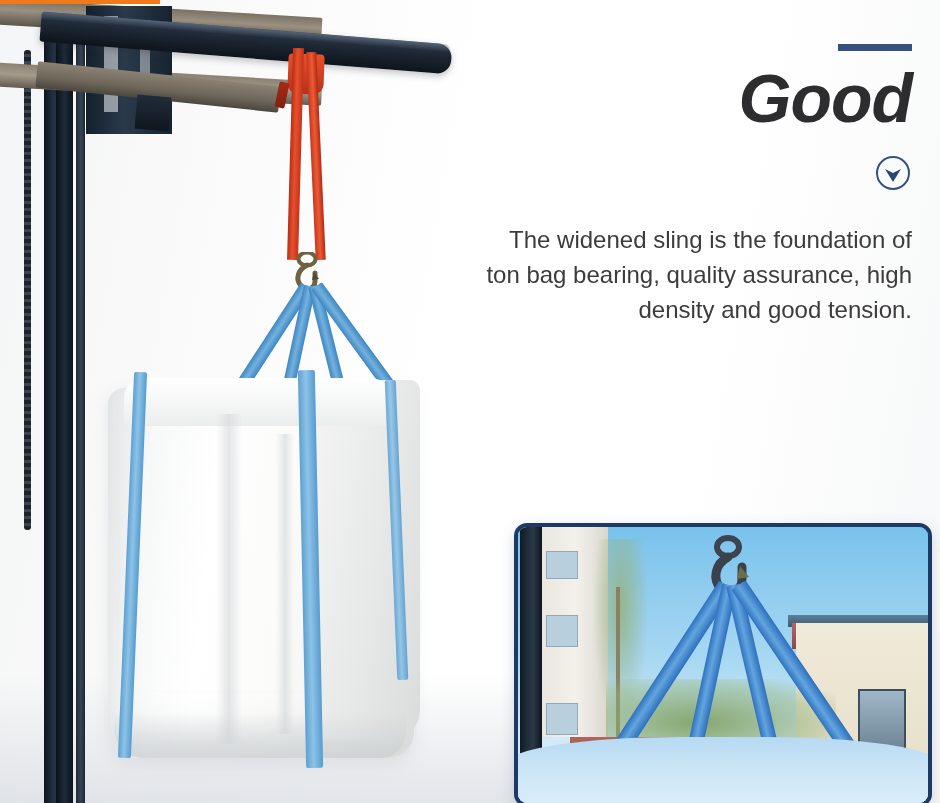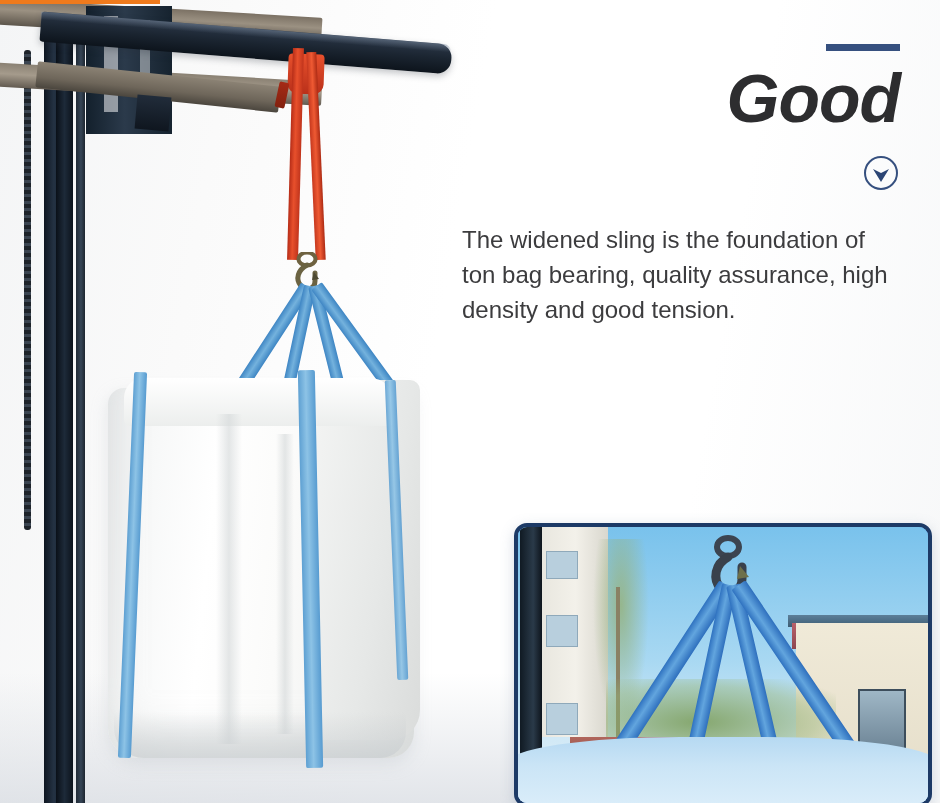--- a/index.html
+++ b/index.html
@@ -279,21 +279,21 @@
     background: linear-gradient(90deg, #5ea0d2 0%, #8dc3e6 45%, #579bd0 100%);
     border-radius: 2px;
   }
   .strap-left   { left: 30px; top: -2px;  width: 13px; height: 386px; transform: rotate(2.4deg); }
   .strap-center { left: 206px; top: -4px; width: 17px; height: 398px; transform: rotate(-1.2deg); }
   .strap-right  { left: 295px; top: 6px;  width: 11px; height: 300px; transform: rotate(-2.4deg); opacity:.9; }
 
   
   .text-col {
     position: absolute;
-    right: 40px; top: 36px;
+    right: 28px; top: 36px;
     width: 530px;
     text-align: right;
     z-index: 30;
   }
   .rule {
     width: 74px; height: 7px;
     background: #36507f;
     margin: 8px 0 0 auto;
   }
   .headline {
@@ -313,21 +313,21 @@
     margin: 22px 0 0 auto;
     width: 38px; height: 38px;
   }
 
   .paragraph {
     margin: 26px 0 0 auto;
     width: 438px;
     font-size: 24px;
     line-height: 1.46;
     color: #3c3c3e;
-    text-align: left;
+    text-align: right;
     font-weight: normal;
   }
 
   
   .inset {
     position: absolute;
     left: 514px; top: 523px;
     width: 410px; height: 276px;
     border: 4px solid #1d3a66;
     outline: 2px solid #2f79cf;

